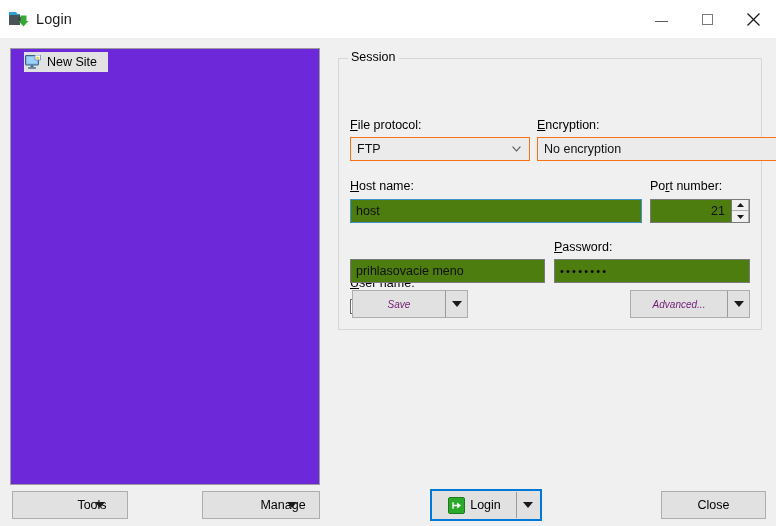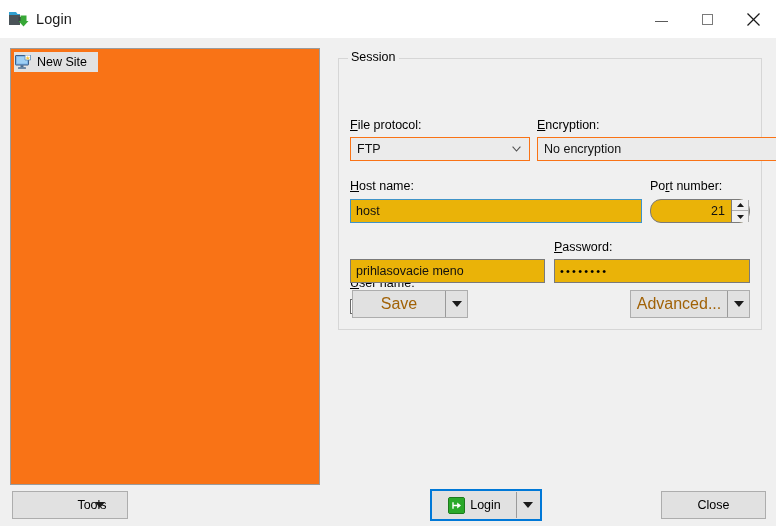--- a/index.html
+++ b/index.html
@@ -79,24 +79,25 @@
     background: #f0f0f0;
   }
 
   
   .sitetree {
     position: absolute;
     left: 10px;
     top: 10px;
     width: 310px;
     height: 437px;
-    background: #f97316;
+    background: #6d28d9;
     border: 1px solid #9b9b9b;
     box-sizing: border-box;
     overflow: hidden;
+    padding-left: 10px;
   }
   .tree-item {
     display: flex;
     align-items: center;
     height: 20px;
     margin: 3px 0 0 3px;
     width: 84px;
     background: #e2e2e2;
     padding-left: 1px;
     box-sizing: border-box;
@@ -163,21 +164,21 @@
     right: 8px;
     top: 50%;
     margin-top: -3px;
     width: 9px;
     height: 6px;
   }
 
   
   .tinput {
     position: absolute;
-    background: #eab308;
+    background: #4d7c0f;
     border: 1px solid #7a7a7a;
     box-sizing: border-box;
     height: 24px;
     display: flex;
     align-items: center;
   }
   .tinput.focused { border: 1px solid #3f93c8; }
   .tinput .tval {
     padding-left: 5px;
     font-size: 12.5px;
@@ -261,23 +262,24 @@
     display: flex;
     box-sizing: border-box;
     background: #e1e1e1;
     border: 1px solid #adadad;
   }
   .splitbtn .sb-main {
     flex: 1 1 auto;
     display: flex;
     align-items: center;
     justify-content: center;
-    font-size: 16px;
-    color: #a16207;
+    font-size: 10px;
+    color: #701a75;
     gap: 5px;
+    font-style: italic;
   }
   .splitbtn .sb-arrow {
     width: 22px;
     flex: 0 0 auto;
     border-left: 1px solid #9a9a9a;
     display: flex;
     align-items: center;
     justify-content: center;
     box-sizing: border-box;
   }
@@ -406,21 +408,21 @@
   <div class="lbl" style="left:350px; top:141px;">
     <u>H</u><span>ost name:</span>
   </div>
   <div class="tinput focused" style="left:350px; top:161px; width:292px;">
     <span class="tval" title="host">host</span>
   </div>
 
   <div class="lbl" style="left:650px; top:141px;">
     <span>Po</span><u>r</u><span>t number:</span>
   </div>
-  <div class="tinput" style="left:650px; top:161px; width:100px;border-radius:11px;">
+  <div class="tinput" style="left:650px; top:161px; width:100px;">
     <span class="tval right" style="padding-right:24px;">21</span>
     <span class="spin">
       <span class="spin-half">
         <svg width="7" height="4" viewBox="0 0 7 4">
           <polygon points="3.5,0 7,4 0,4" fill="#1a1a1a"></polygon>
         </svg>
       </span>
       <span class="spin-half">
         <svg width="7" height="4" viewBox="0 0 7 4">
           <polygon points="0,0 7,0 3.5,4" fill="#1a1a1a"></polygon>
@@ -460,20 +462,24 @@
     <span class="sb-arrow">
       <span class="tri-down"></span>
     </span>
   </div>
 
   <div class="plainsplit" style="left:12px; top:453px; width:116px;">
     <span class="ps-label">Tools</span>
     <span class="ps-arrow tri-down"></span>
   </div>
 
+  <div class="plainsplit" style="left:202px; top:453px; width:118px;">
+    <span class="ps-label">Manage</span>
+    <span class="ps-arrow tri-down"></span>
+  </div>
 
   <div class="defaultwrap" style="left:430px; top:451px; width:112px; height:32px;">
     <div class="inner">
       <span class="sb-main" style="flex:1 1 auto; display:flex; align-items:center; justify-content:center; gap:5px; font-size:12.5px;">
         <span class="login-icon">
           <svg width="15" height="15" viewBox="0 0 15 15">
             <rect x="0" y="0" width="15" height="15" fill="#2aa92a"></rect>
             <path d="M4 4.2 L4 10.8" stroke="#ffffff" stroke-width="1.4" fill="none"></path>
             <path d="M4 7.5 L10.2 7.5" stroke="#ffffff" stroke-width="1.5" fill="none"></path>
             <polygon points="8.2,4.6 12,7.5 8.2,10.4" fill="#ffffff"></polygon>

